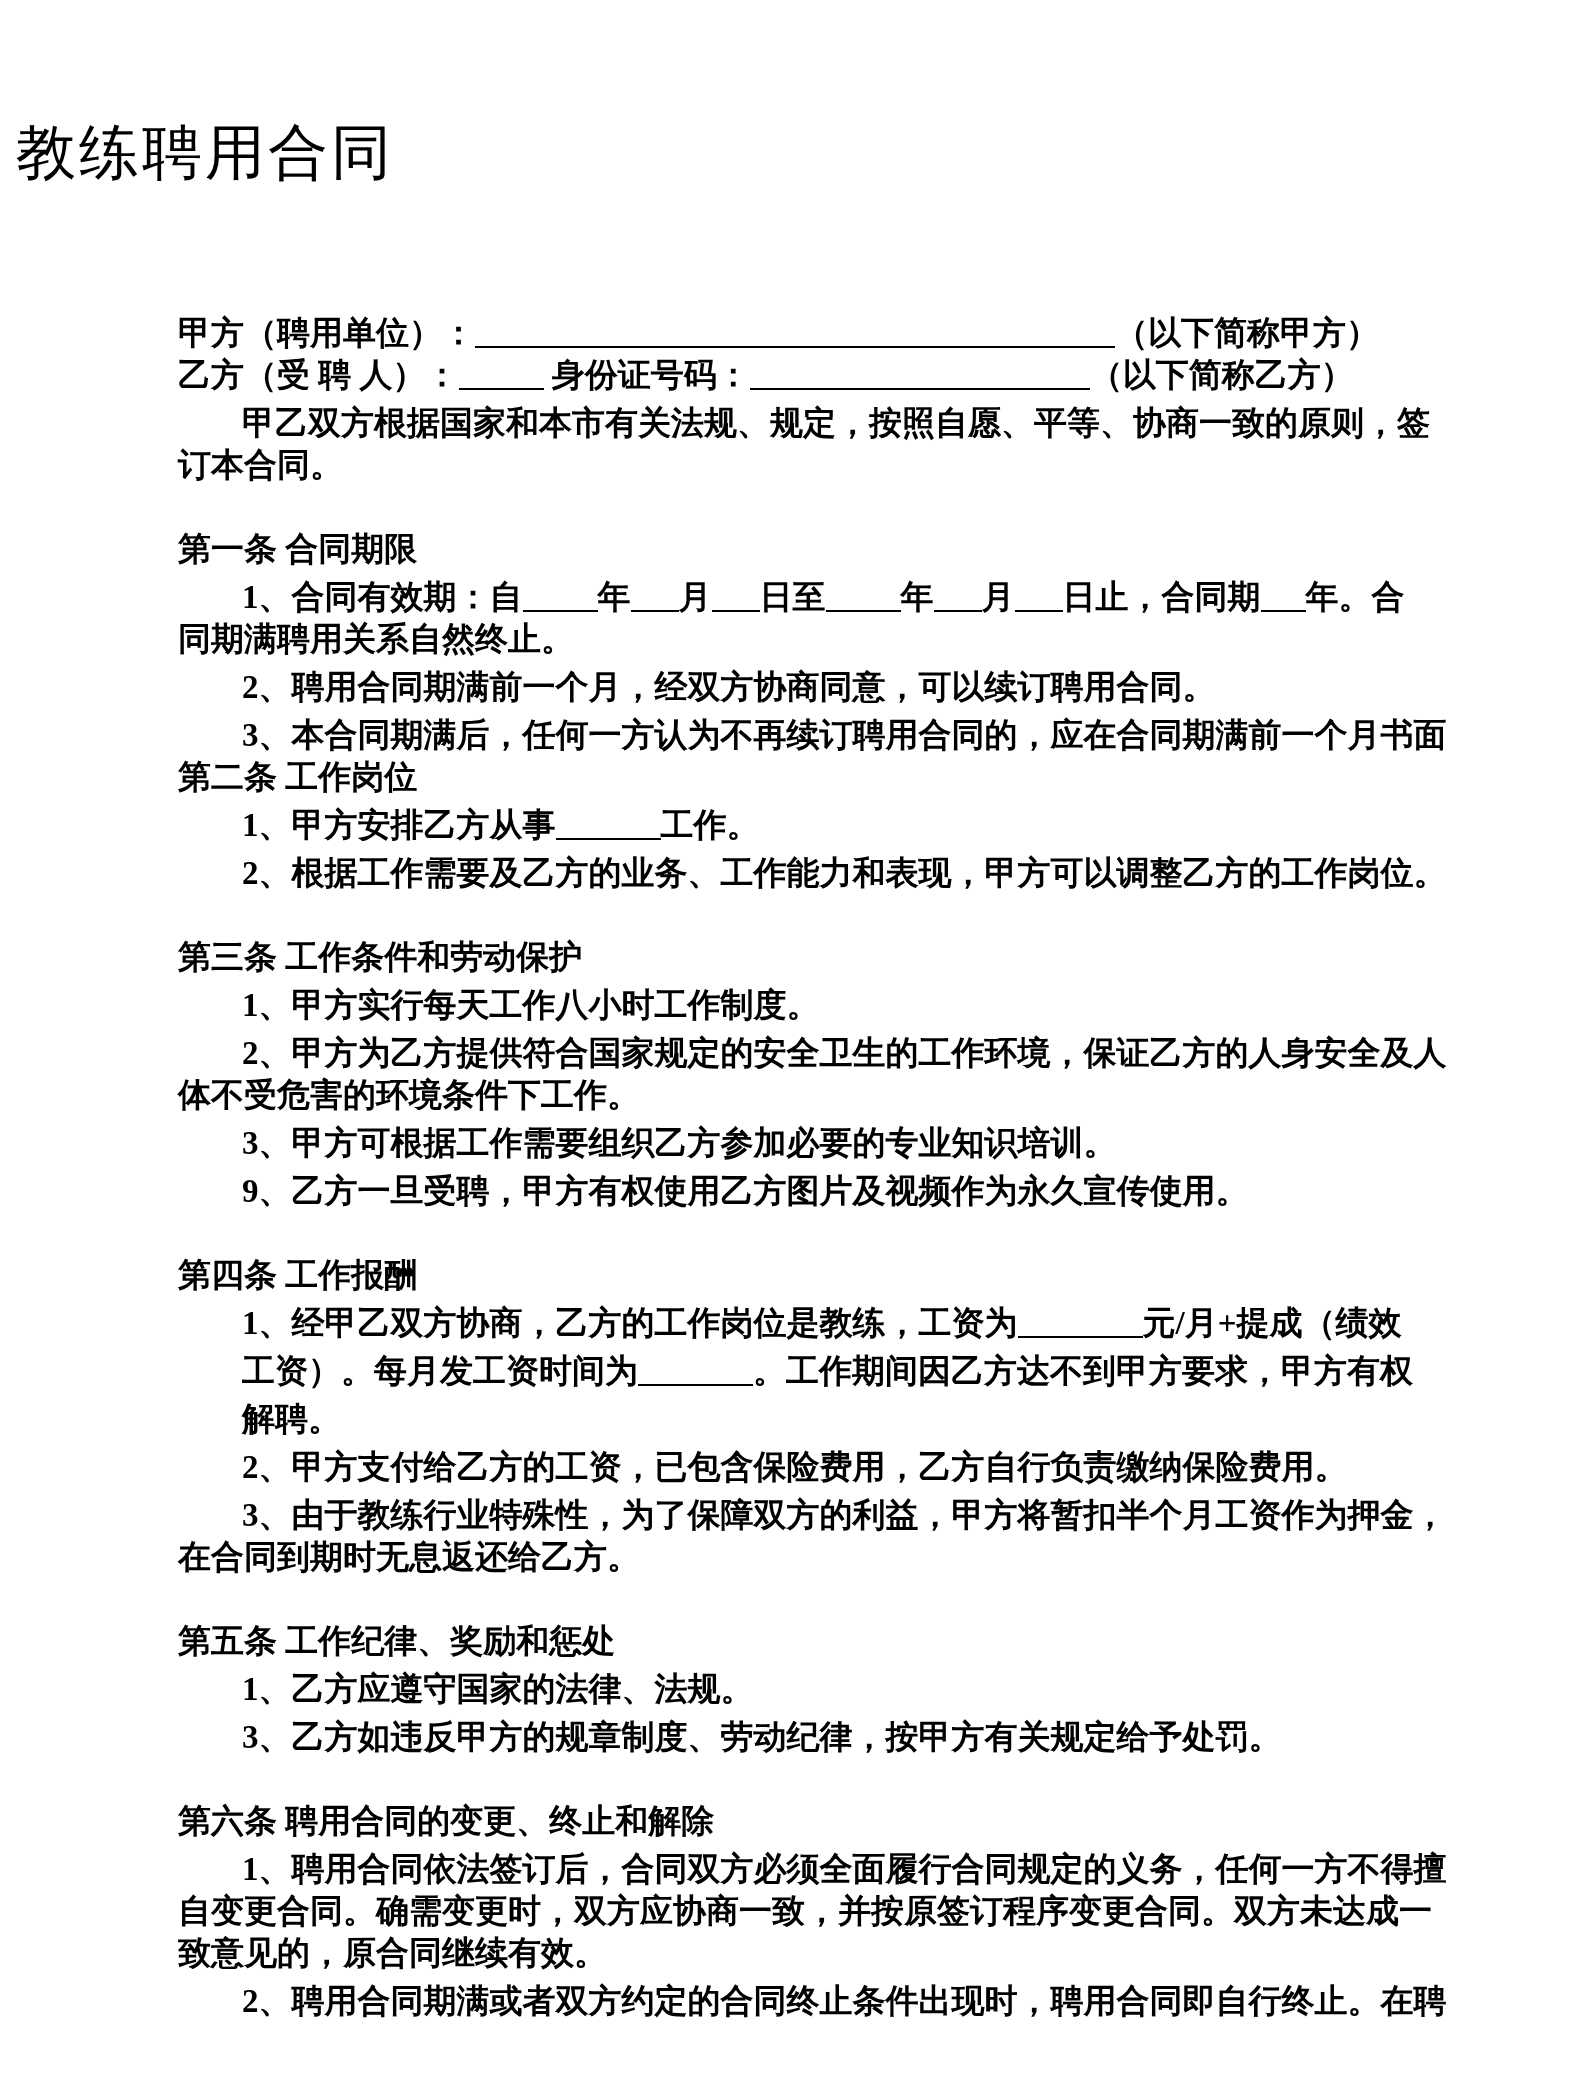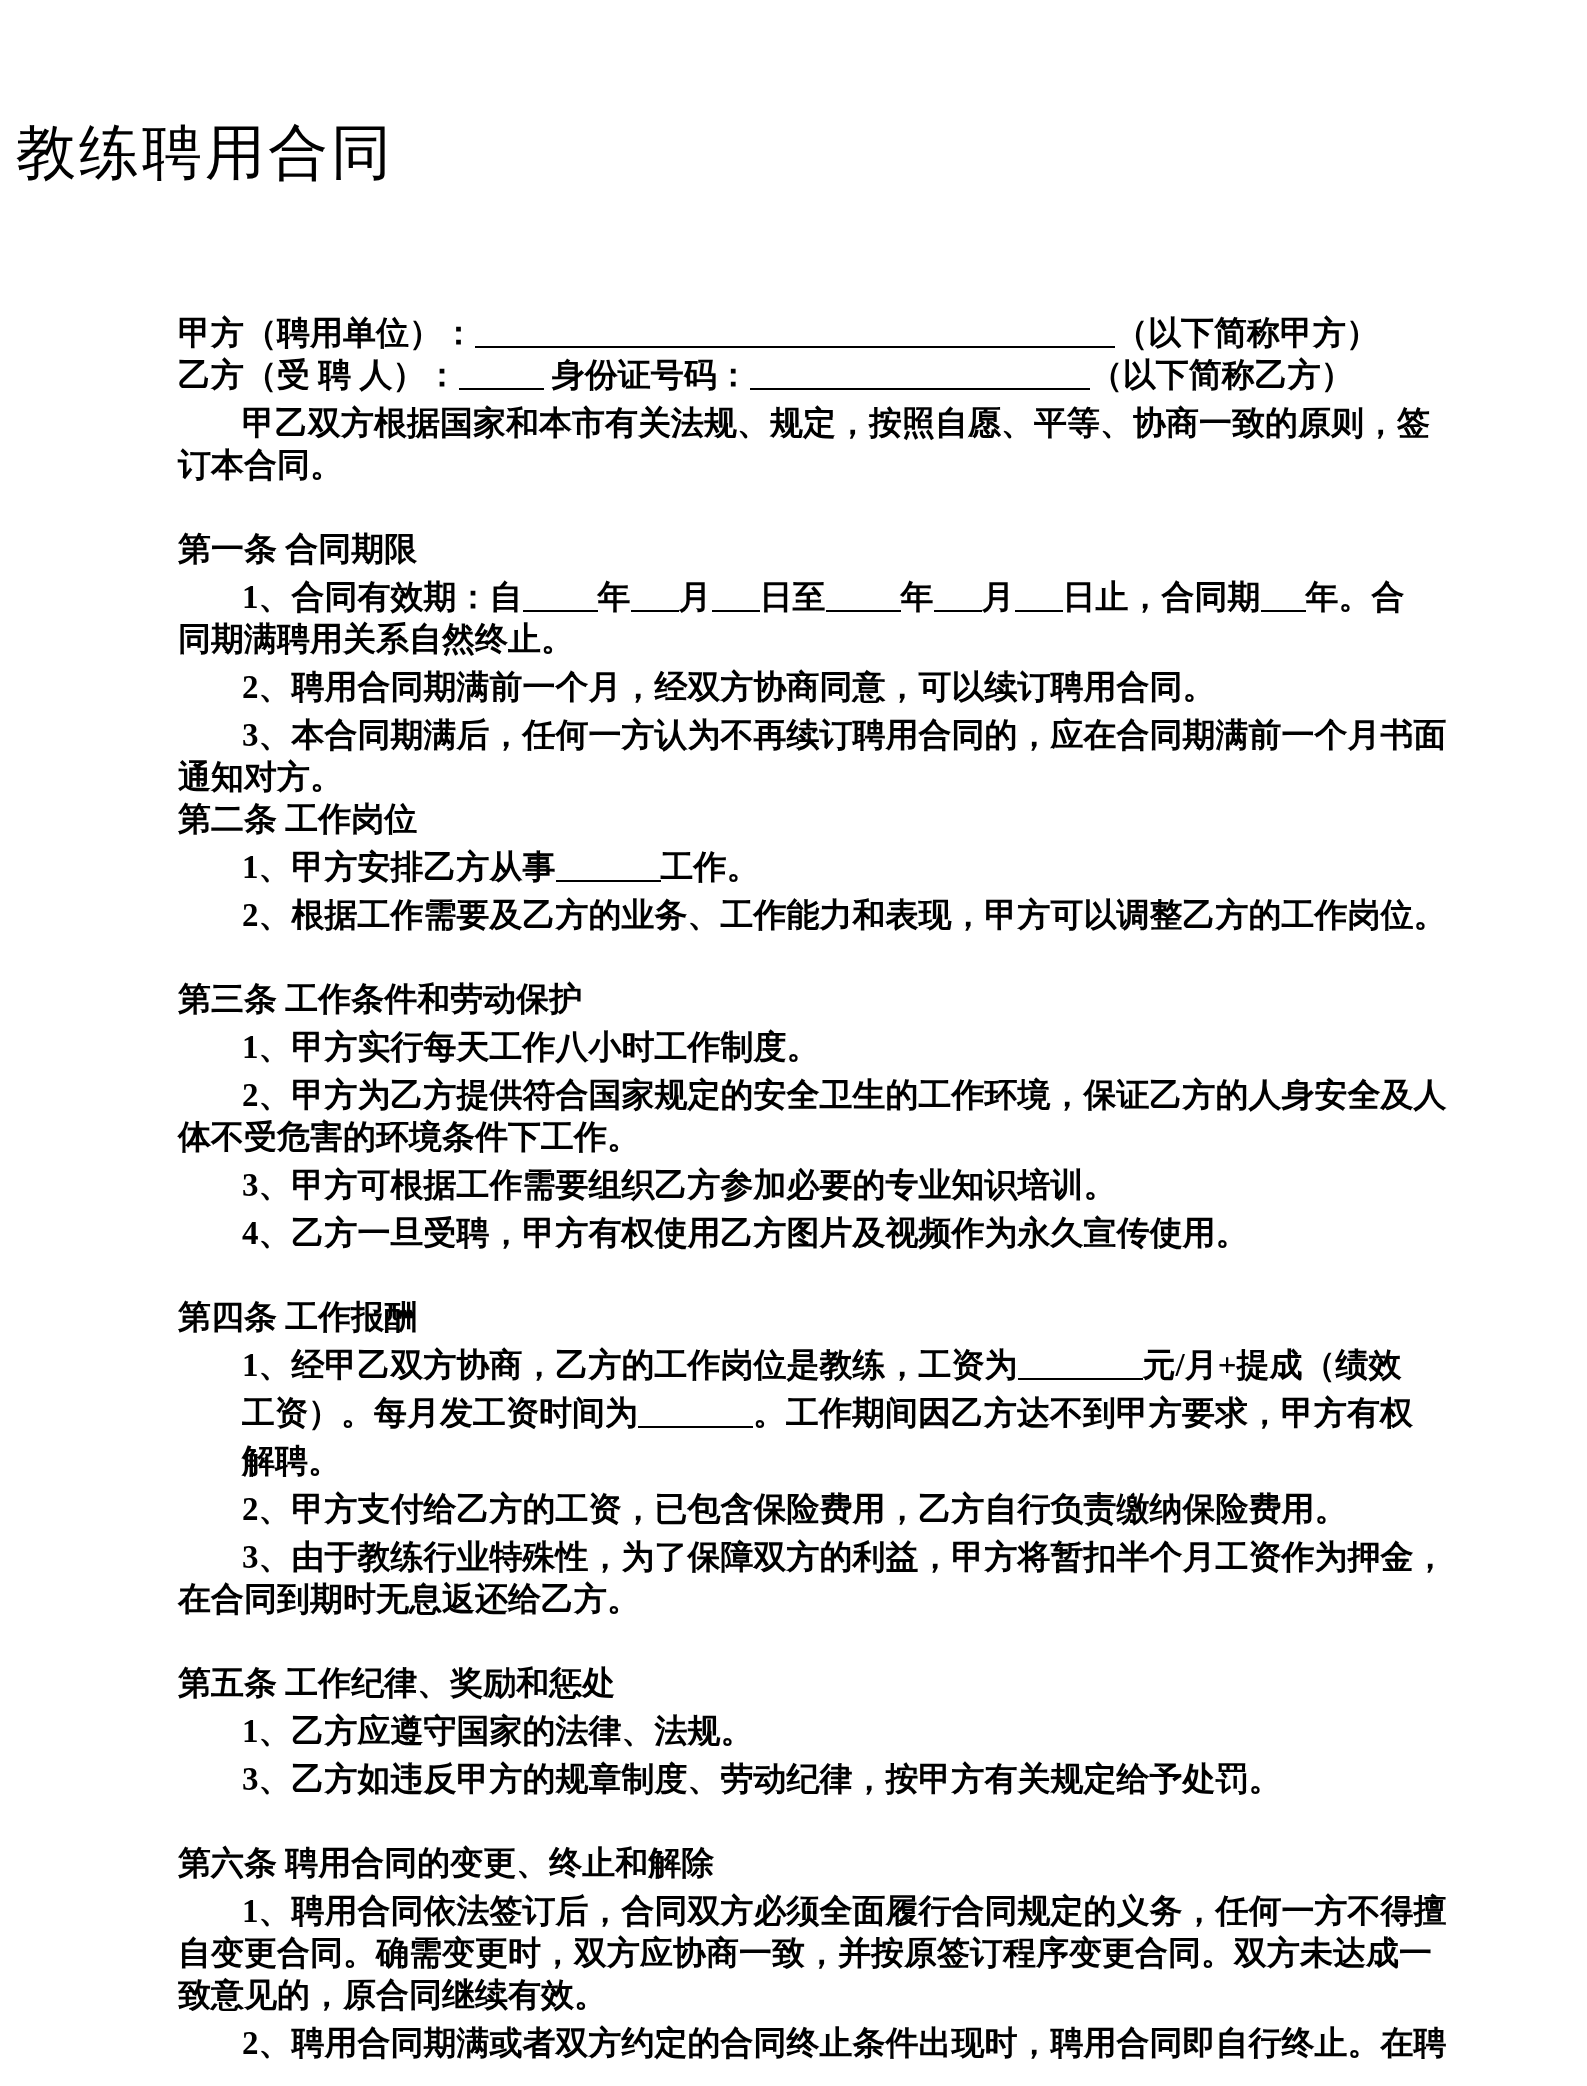--- a/index.html
+++ b/index.html
@@ -55,31 +55,30 @@
       <div class="line"><span class="seg">甲方（聘用单位）：</span><span class="blank-field" style="width: 640px;"></span><span class="seg">（以下简称甲方）</span></div>
       <div class="line"><span class="seg">乙方（受 聘 人）：</span><span class="blank-field" style="width: 85px;"></span><span class="seg"> 身份证号码：</span><span class="blank-field" style="width: 340px;"></span><span class="seg">（以下简称乙方）</span></div>
       <div class="line ind"><span class="seg">甲乙双方根据国家和本市有关法规、规定，按照自愿、平等、协商一致的原则，签</span></div>
       <div class="line"><span class="seg">订本合同。</span></div>
       <div class="line gap"></div>
       <div class="line heading"><span class="seg">第一条 合同期限</span></div>
       <div class="line ind"><span class="seg">1、合同有效期：自</span><span class="blank-field" style="width: 75px;"></span><span class="seg">年</span><span class="blank-field" style="width: 48px;"></span><span class="seg">月</span><span class="blank-field" style="width: 48px;"></span><span class="seg">日至</span><span class="blank-field" style="width: 75px;"></span><span class="seg">年</span><span class="blank-field" style="width: 48px;"></span><span class="seg">月</span><span class="blank-field" style="width: 48px;"></span><span class="seg">日止，合同期</span><span class="blank-field" style="width: 45px;"></span><span class="seg">年。合</span></div>
       <div class="line"><span class="seg">同期满聘用关系自然终止。</span></div>
       <div class="line ind"><span class="seg">2、聘用合同期满前一个月，经双方协商同意，可以续订聘用合同。</span></div>
       <div class="line ind"><span class="seg">3、本合同期满后，任何一方认为不再续订聘用合同的，应在合同期满前一个月书面</span></div>
-      <div class="line"><span class="seg">通知对方。</span></div>
       <div class="line heading"><span class="seg">第二条 工作岗位</span></div>
       <div class="line ind"><span class="seg">1、甲方安排乙方从事</span><span class="blank-field" style="width: 105px;"></span><span class="seg">工作。</span></div>
       <div class="line ind"><span class="seg">2、根据工作需要及乙方的业务、工作能力和表现，甲方可以调整乙方的工作岗位。</span></div>
       <div class="line gap"></div>
       <div class="line heading"><span class="seg">第三条 工作条件和劳动保护</span></div>
       <div class="line ind"><span class="seg">1、甲方实行每天工作八小时工作制度。</span></div>
       <div class="line ind"><span class="seg">2、甲方为乙方提供符合国家规定的安全卫生的工作环境，保证乙方的人身安全及人</span></div>
       <div class="line"><span class="seg">体不受危害的环境条件下工作。</span></div>
       <div class="line ind"><span class="seg">3、甲方可根据工作需要组织乙方参加必要的专业知识培训。</span></div>
-      <div class="line ind"><span class="seg">4、乙方一旦受聘，甲方有权使用乙方图片及视频作为永久宣传使用。</span></div>
+      <div class="line ind"><span class="seg">9、乙方一旦受聘，甲方有权使用乙方图片及视频作为永久宣传使用。</span></div>
       <div class="line gap"></div>
       <div class="line heading"><span class="seg">第四条 工作报酬</span></div>
       <div class="line ind"><span class="seg">1、经甲乙双方协商，乙方的工作岗位是教练，工资为</span><span class="blank-field" style="width: 125px;"></span><span class="seg">元/月+提成（绩效</span></div>
       <div class="line ind"><span class="seg">工资）。每月发工资时间为</span><span class="blank-field" style="width: 115px;"></span><span class="seg">。工作期间因乙方达不到甲方要求，甲方有权</span></div>
       <div class="line ind"><span class="seg">解聘。</span></div>
       <div class="line ind"><span class="seg">2、甲方支付给乙方的工资，已包含保险费用，乙方自行负责缴纳保险费用。</span></div>
       <div class="line ind"><span class="seg">3、由于教练行业特殊性，为了保障双方的利益，甲方将暂扣半个月工资作为押金，</span></div>
       <div class="line"><span class="seg">在合同到期时无息返还给乙方。</span></div>
       <div class="line gap"></div>
       <div class="line heading"><span class="seg">第五条 工作纪律、奖励和惩处</span></div>

